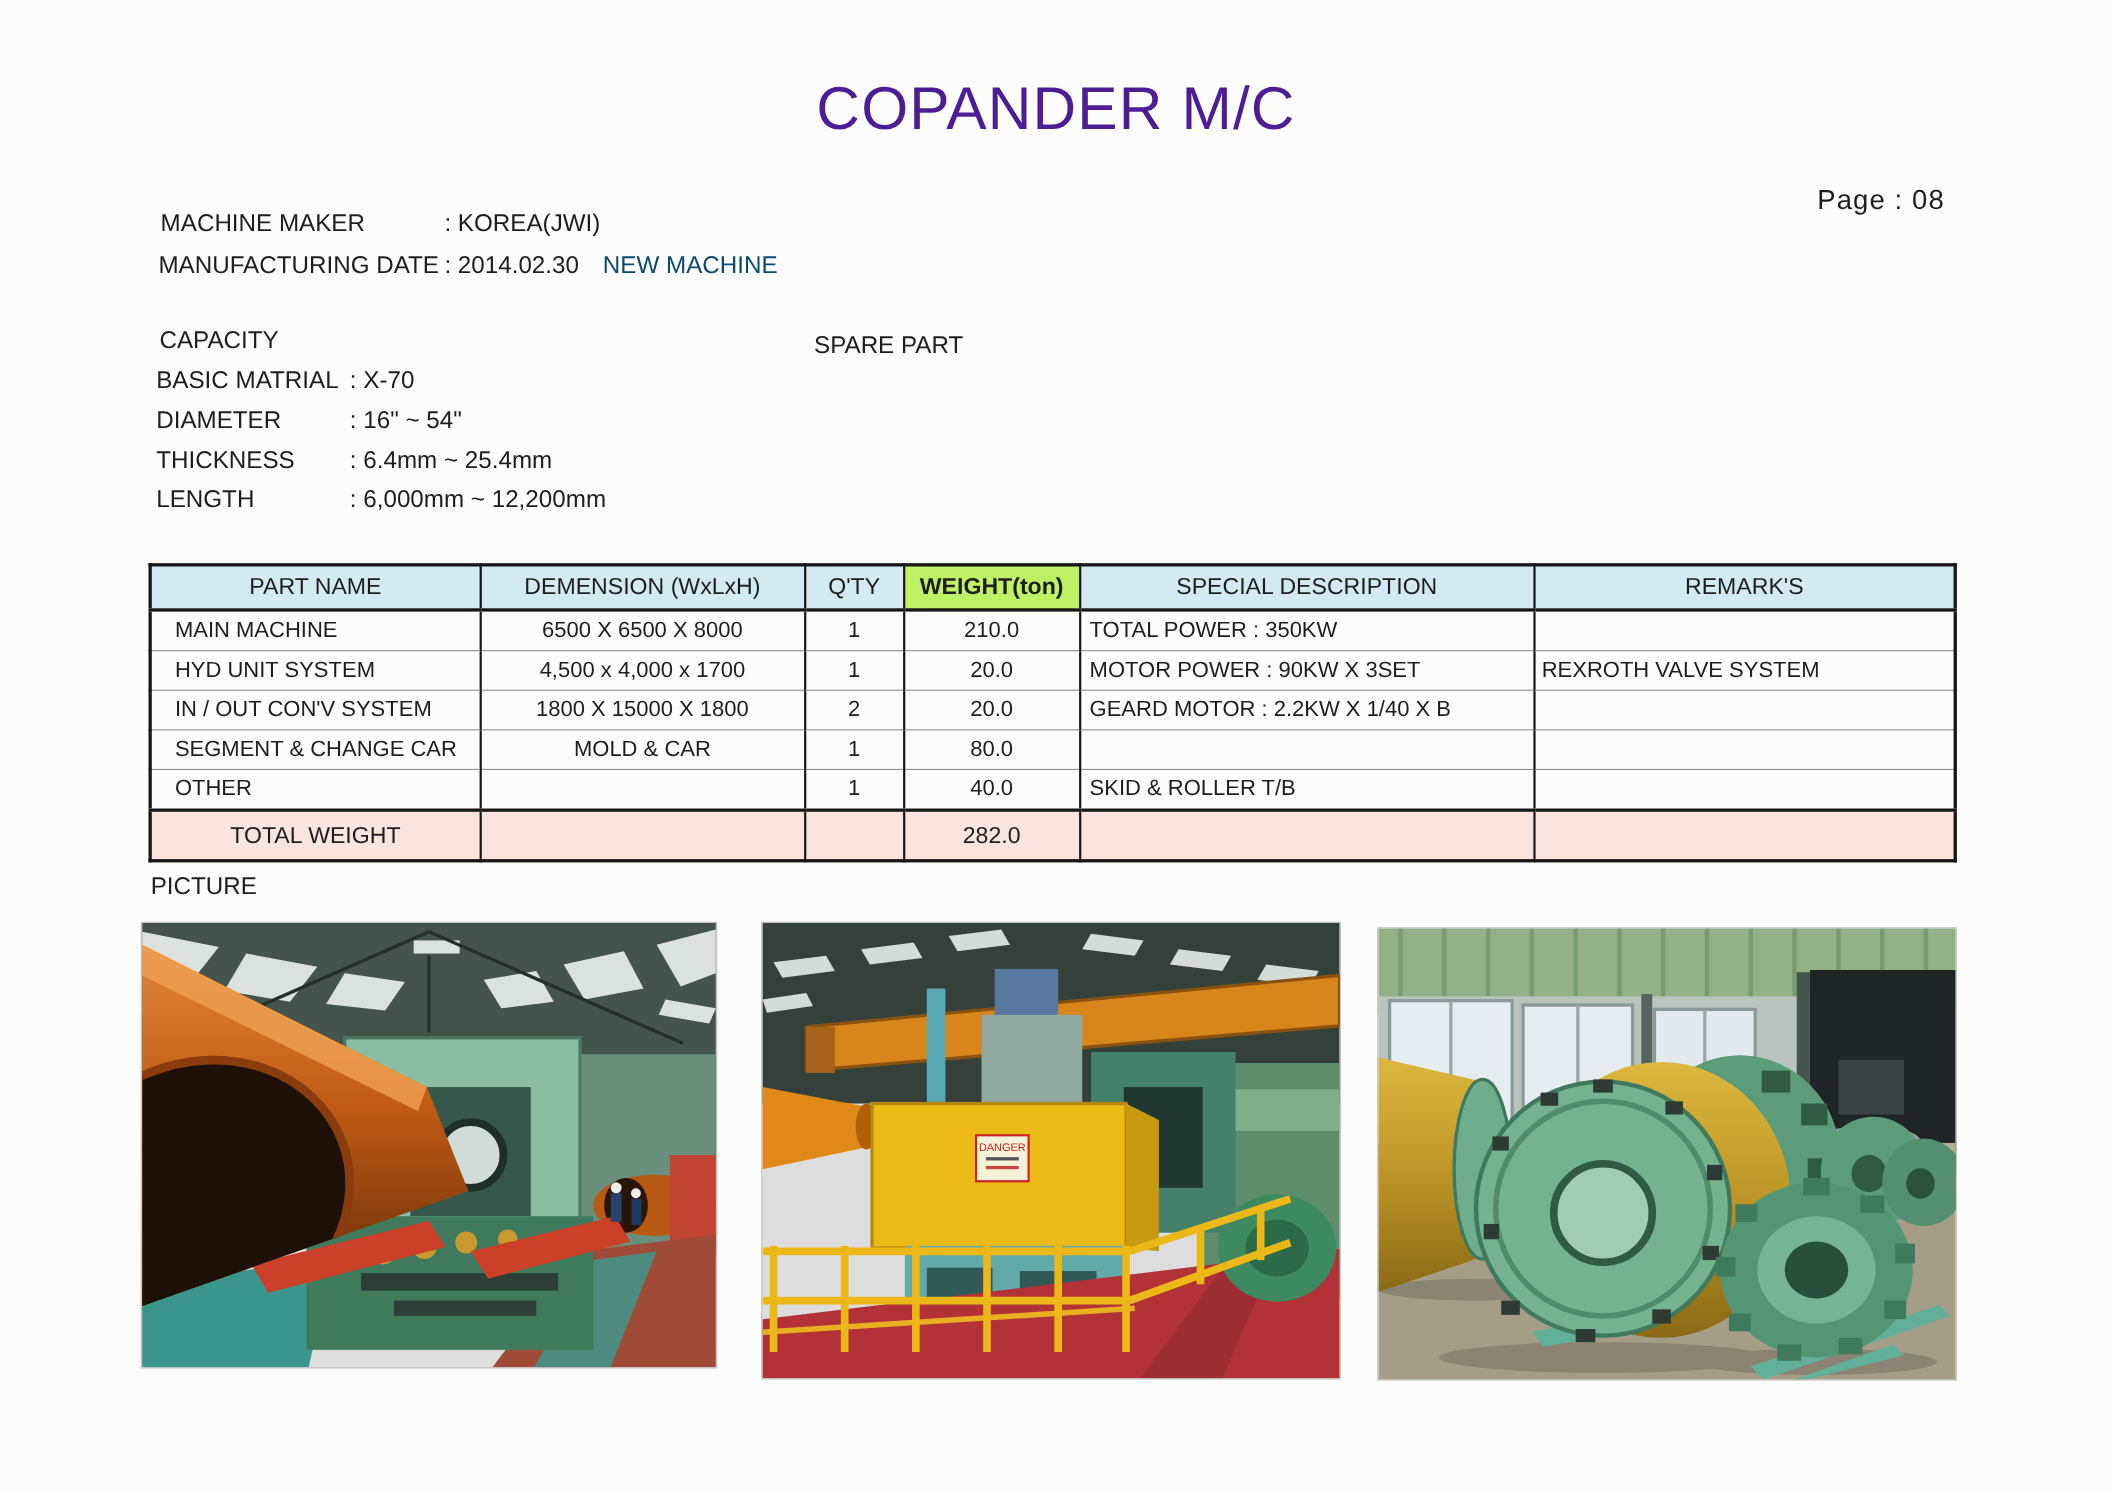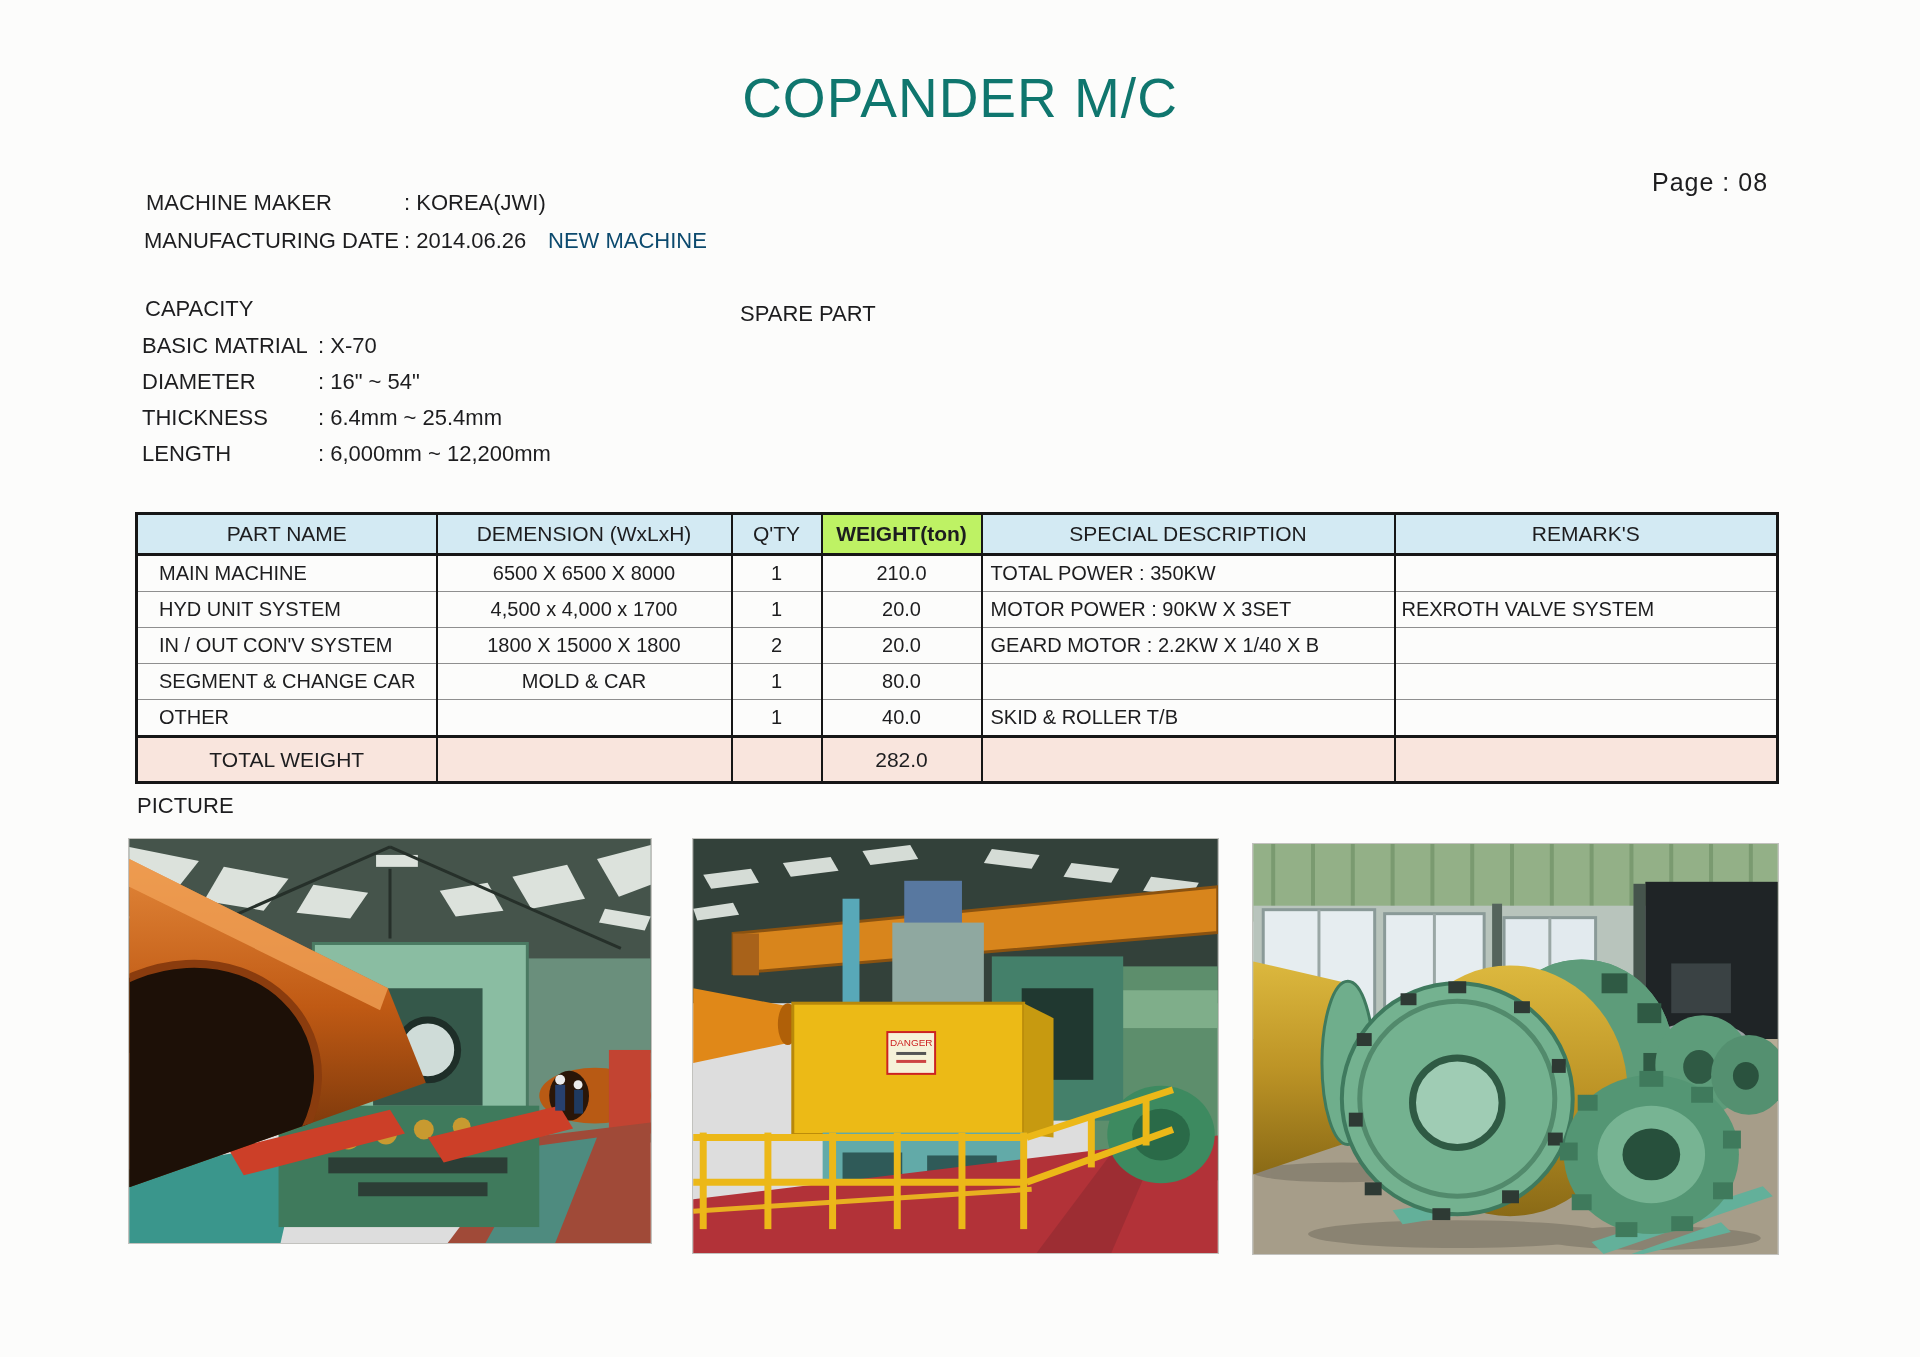--- a/index.html
+++ b/index.html
@@ -4,21 +4,21 @@
 <style>
   html,body { margin:0; padding:0; background:#ffffff; }
   .page {
     position:relative; width:1920px; height:1357px;
     background:#fcfcfb; overflow:hidden;
     font-family:"Liberation Sans", sans-serif; color:#1d1d1f;
   }
   .abs { position:absolute; }
   .doc-title {
     left:0; right:0; top:66px; text-align:center;
-    font-size:55px; letter-spacing:1px; color:#0f766e;
+    font-size:55px; letter-spacing:1px; color:#4c1d95;
   }
   .page-num { left:1652px; top:168px; font-size:25px; letter-spacing:1px; }
   .lbl  { font-size:22px; white-space:nowrap; }
   .val  { font-size:22px; white-space:nowrap; }
   .red-note { font-size:22px; color:#c62442; white-space:nowrap; }
   .section-lbl { font-size:22px; white-space:nowrap; }
 
   
   .parts-table {
     position:absolute; left:135px; top:512px; width:1641px;
@@ -56,21 +56,21 @@
 
 <div class="page">
 
   <div class="abs doc-title">COPANDER M/C</div>
   <div class="abs page-num">Page : 08</div>
 
   <div class="abs lbl" style="left:146px; top:190px;">MACHINE MAKER</div>
   <div class="abs val" style="left:404px; top:190px;">:   KOREA(JWI)</div>
 
   <div class="abs lbl" style="left:144px; top:228px;">MANUFACTURING DATE</div>
-  <div class="abs val" style="left:404px; top:228px;">: 2014.06.26</div>
+  <div class="abs val" style="left:404px; top:228px;">: 2014.02.30</div>
   <div class="abs red-note" style="left: 548px; top: 228px; color: #0c4a6e;">NEW MACHINE</div>
 
   <div class="abs section-lbl" style="left:145px; top:296px;">CAPACITY</div>
   <div class="abs section-lbl" style="left:740px; top:301px;">SPARE PART</div>
 
   <div class="abs lbl" style="left:142px; top:333px;">BASIC MATRIAL</div>
   <div class="abs val" style="left:318px; top:333px;">: X-70</div>
 
   <div class="abs lbl" style="left:142px; top:369px;">DIAMETER</div>
   <div class="abs val" style="left:318px; top:369px;">: 16" ~ 54"</div>

